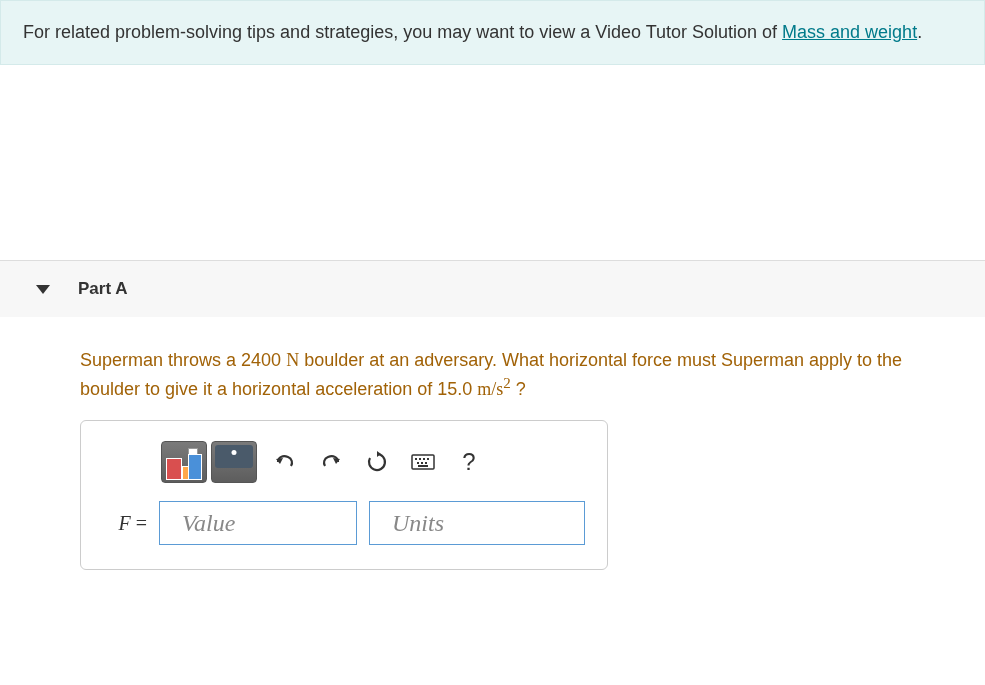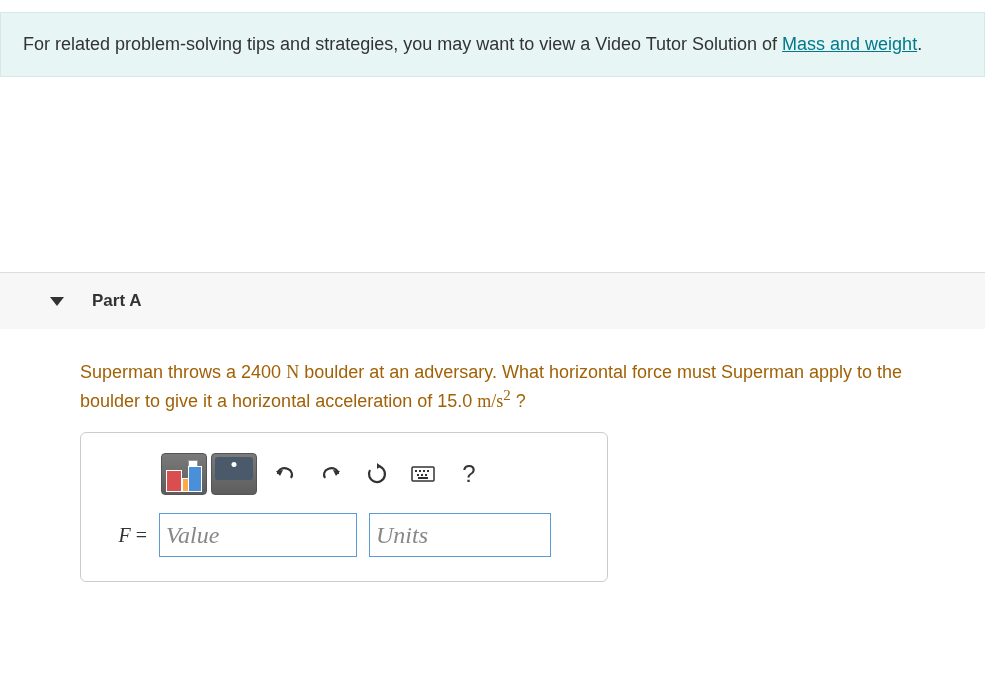--- a/index.html
+++ b/index.html
@@ -14,33 +14,32 @@
       width: 985px;
       background: #fff;
     }
     .tips-banner {
       background: #e7f5f5;
       border: 1px solid #d4eaea;
       padding: 18px 22px;
       font-size: 18px;
       color: #333;
       line-height: 1.5;
-      margin-top: 12px;
     }
     .tips-banner a {
       color: #007a8a;
       text-decoration: underline;
     }
     .spacer {
       height: 195px;
     }
     .part-header {
       border-top: 1px solid #ddd;
       background: #f7f7f7;
-      padding: 18px 30px 18px 50px;
+      padding: 18px 30px 18px 36px;
       display: flex;
       align-items: center;
       gap: 28px;
     }
     .part-header .caret {
       width: 0;
       height: 0;
       border-left: 7px solid transparent;
       border-right: 7px solid transparent;
       border-top: 9px solid #333;
@@ -199,28 +198,28 @@
       font-family: Georgia, serif;
       font-style: normal;
     }
     .value-input, .units-input {
       border: 1px solid #5b9bd5;
       height: 44px;
       font-family: Georgia, 'Times New Roman', serif;
       font-style: italic;
       font-size: 24px;
       color: #888;
-      padding: 0 6px;
+      padding: 0 22px;
       background: #fff;
     }
     .value-input {
       width: 198px;
     }
     .units-input {
-      width: 182px;
+      width: 216px;
     }
     .value-input::placeholder, .units-input::placeholder {
       color: #888;
       font-style: italic;
     }
     svg { display: block; }
   </style>
 </head>
 <body>
 

